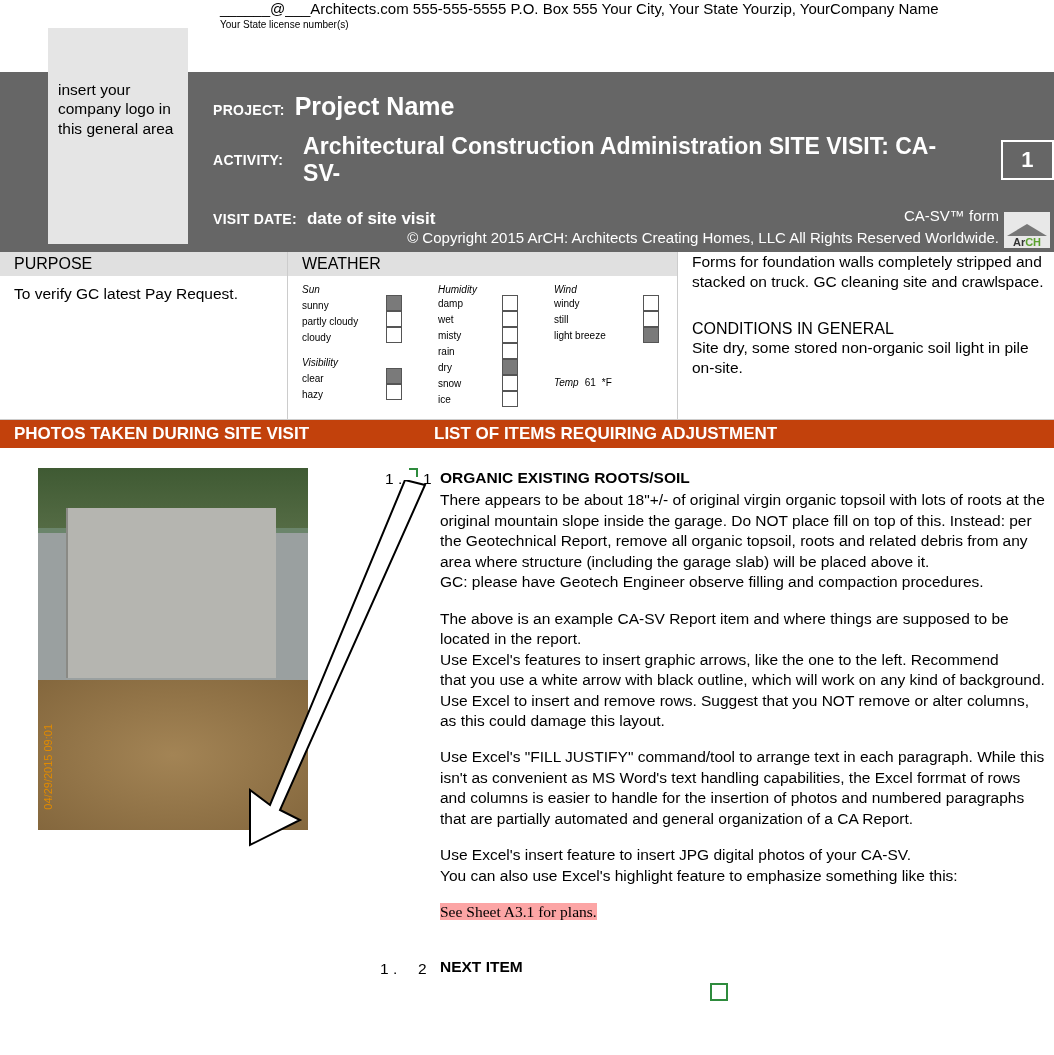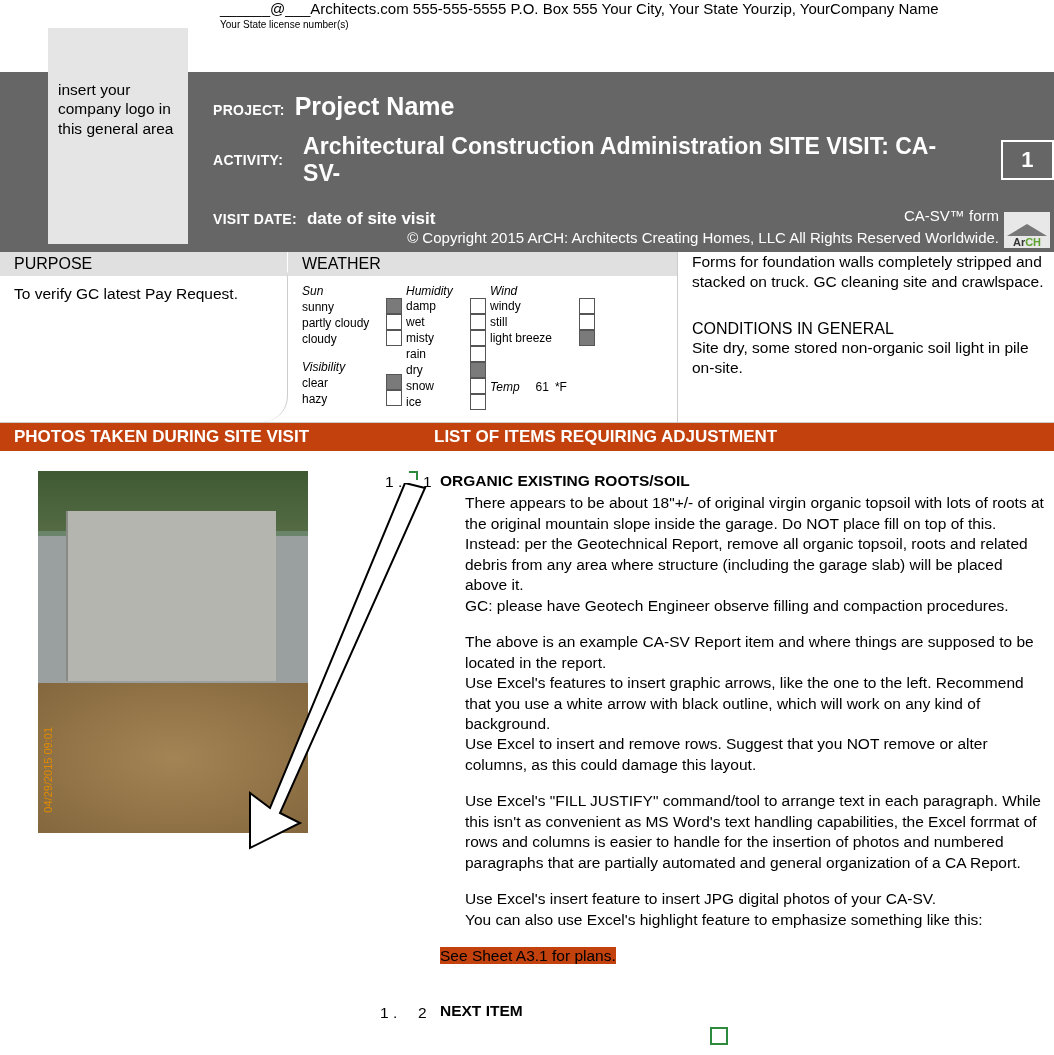--- a/index.html
+++ b/index.html
@@ -117,34 +117,34 @@
   }
   .brand-logo .txt .accent { color: #5aa12e; }
 
   .info-grid {
     display: flex;
     border-bottom: 1px solid #ccc;
   }
   .info-col {
     padding: 0 10px 12px 14px;
   }
-  .col-purpose { width: 288px; border-right: 1px solid #ccc; border-radius: 26px; }
+  .col-purpose { width: 288px; border-right: 1px solid #ccc; }
   .col-weather { width: 390px; border-right: 1px solid #ccc; }
   .col-onsite  { flex: 1; }
   .col-header {
     background: #e0e0e0;
     margin: 0 -10px 8px -14px;
     padding: 3px 14px;
     font-size: 16px;
   }
   .purpose-text { font-size: 15.5px; line-height: 1.3; }
   .weather-grid {
     display: flex;
-    gap: 4px;
-    font-size: 12px;
+    gap: 36px;
+    font-size: 10px;
   }
   .wcol {  }
   .wlabel { font-style: italic; margin-bottom: 0; }
   .wrow { display: flex; align-items: center; justify-content: space-between; width: 120px; }
   .wrow.tight { width: 100px; align-items: flex-end; }
   .wbox {
     width: 16px; height: 16px;
     border: 1px solid #555;
     margin-left: 6px;
   }
@@ -213,22 +213,22 @@
     top: 2px;
     font-size: 15.5px;
   }
   .text-col {
     flex: 1;
     padding-right: 6px;
     font-size: 15.5px;
     line-height: 1.32;
   }
   .item-title { font-weight: bold; margin-bottom: 2px; }
-  .para { margin-bottom: 16px; margin-left: 25px; }
-  .hl { background: #c2410c; }
+  .para { margin-bottom: 16px; }
+  .hl { background: #fca5a5; font-family: Liberation Serif, serif; }
 
   .item2 {
     margin-top: 34px;
     display: flex;
   }
   .green-marker {
     position: absolute;
     width: 9px;
     height: 9px;
     border-right: 2px solid #2e8b3d;
@@ -353,21 +353,21 @@
               <span>still</span>
               <span class="wbox"></span>
             </div>
             <div class="wrow" style="width: 105px;">
               <span>light breeze</span>
               <span class="wbox checked"></span>
             </div>
           </div>
         <div class="subhead-weather temp-row" style="margin-top:34px;">
           <span>Temp</span>
-          <span style="font-style:normal;margin-left:10px;">61</span>
+          <span style="font-style:normal;">61</span>
           <span style="font-style:normal;">*F</span>
         </div>
       </div>
     </div>
   </div>
 
   <div class="info-col col-onsite">
     <div class="onsite-text">Forms for foundation walls completely stripped and stacked on truck. GC cleaning site and crawlspace.</div>
     <div class="cond-head">CONDITIONS IN GENERAL</div>
     <div class="onsite-text">Site dry, some stored non-organic soil light in pile on-site.</div>

